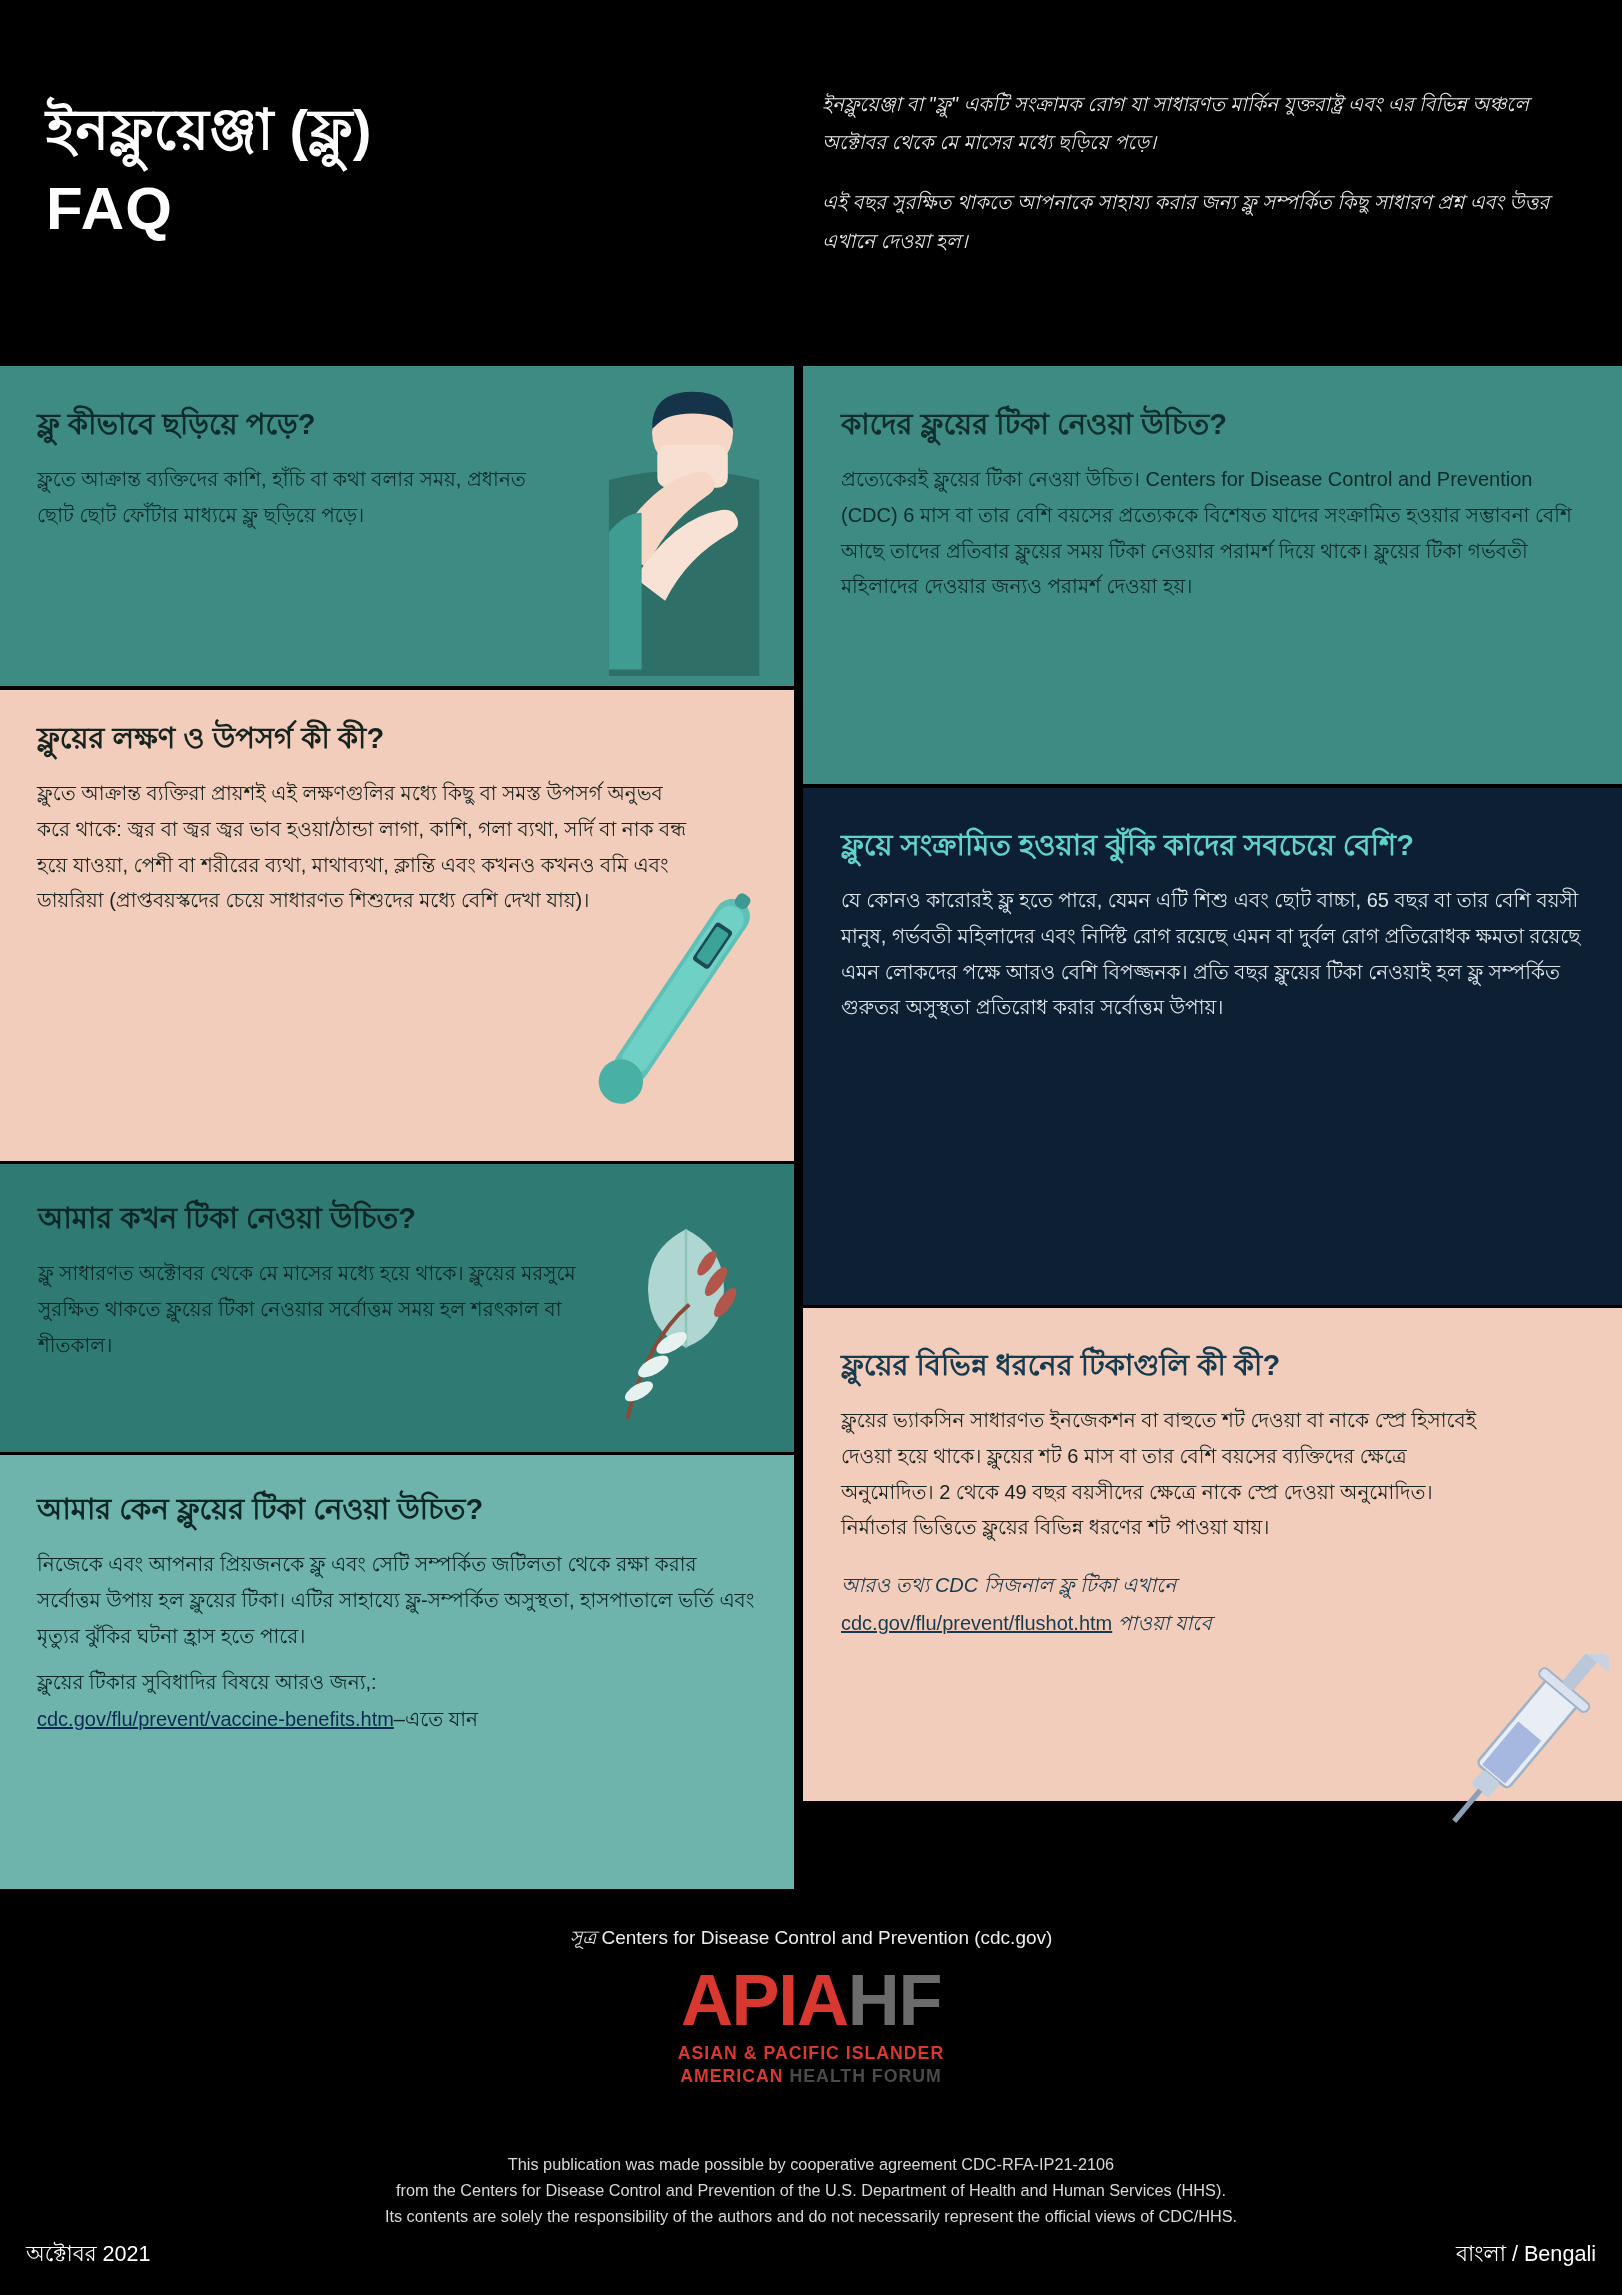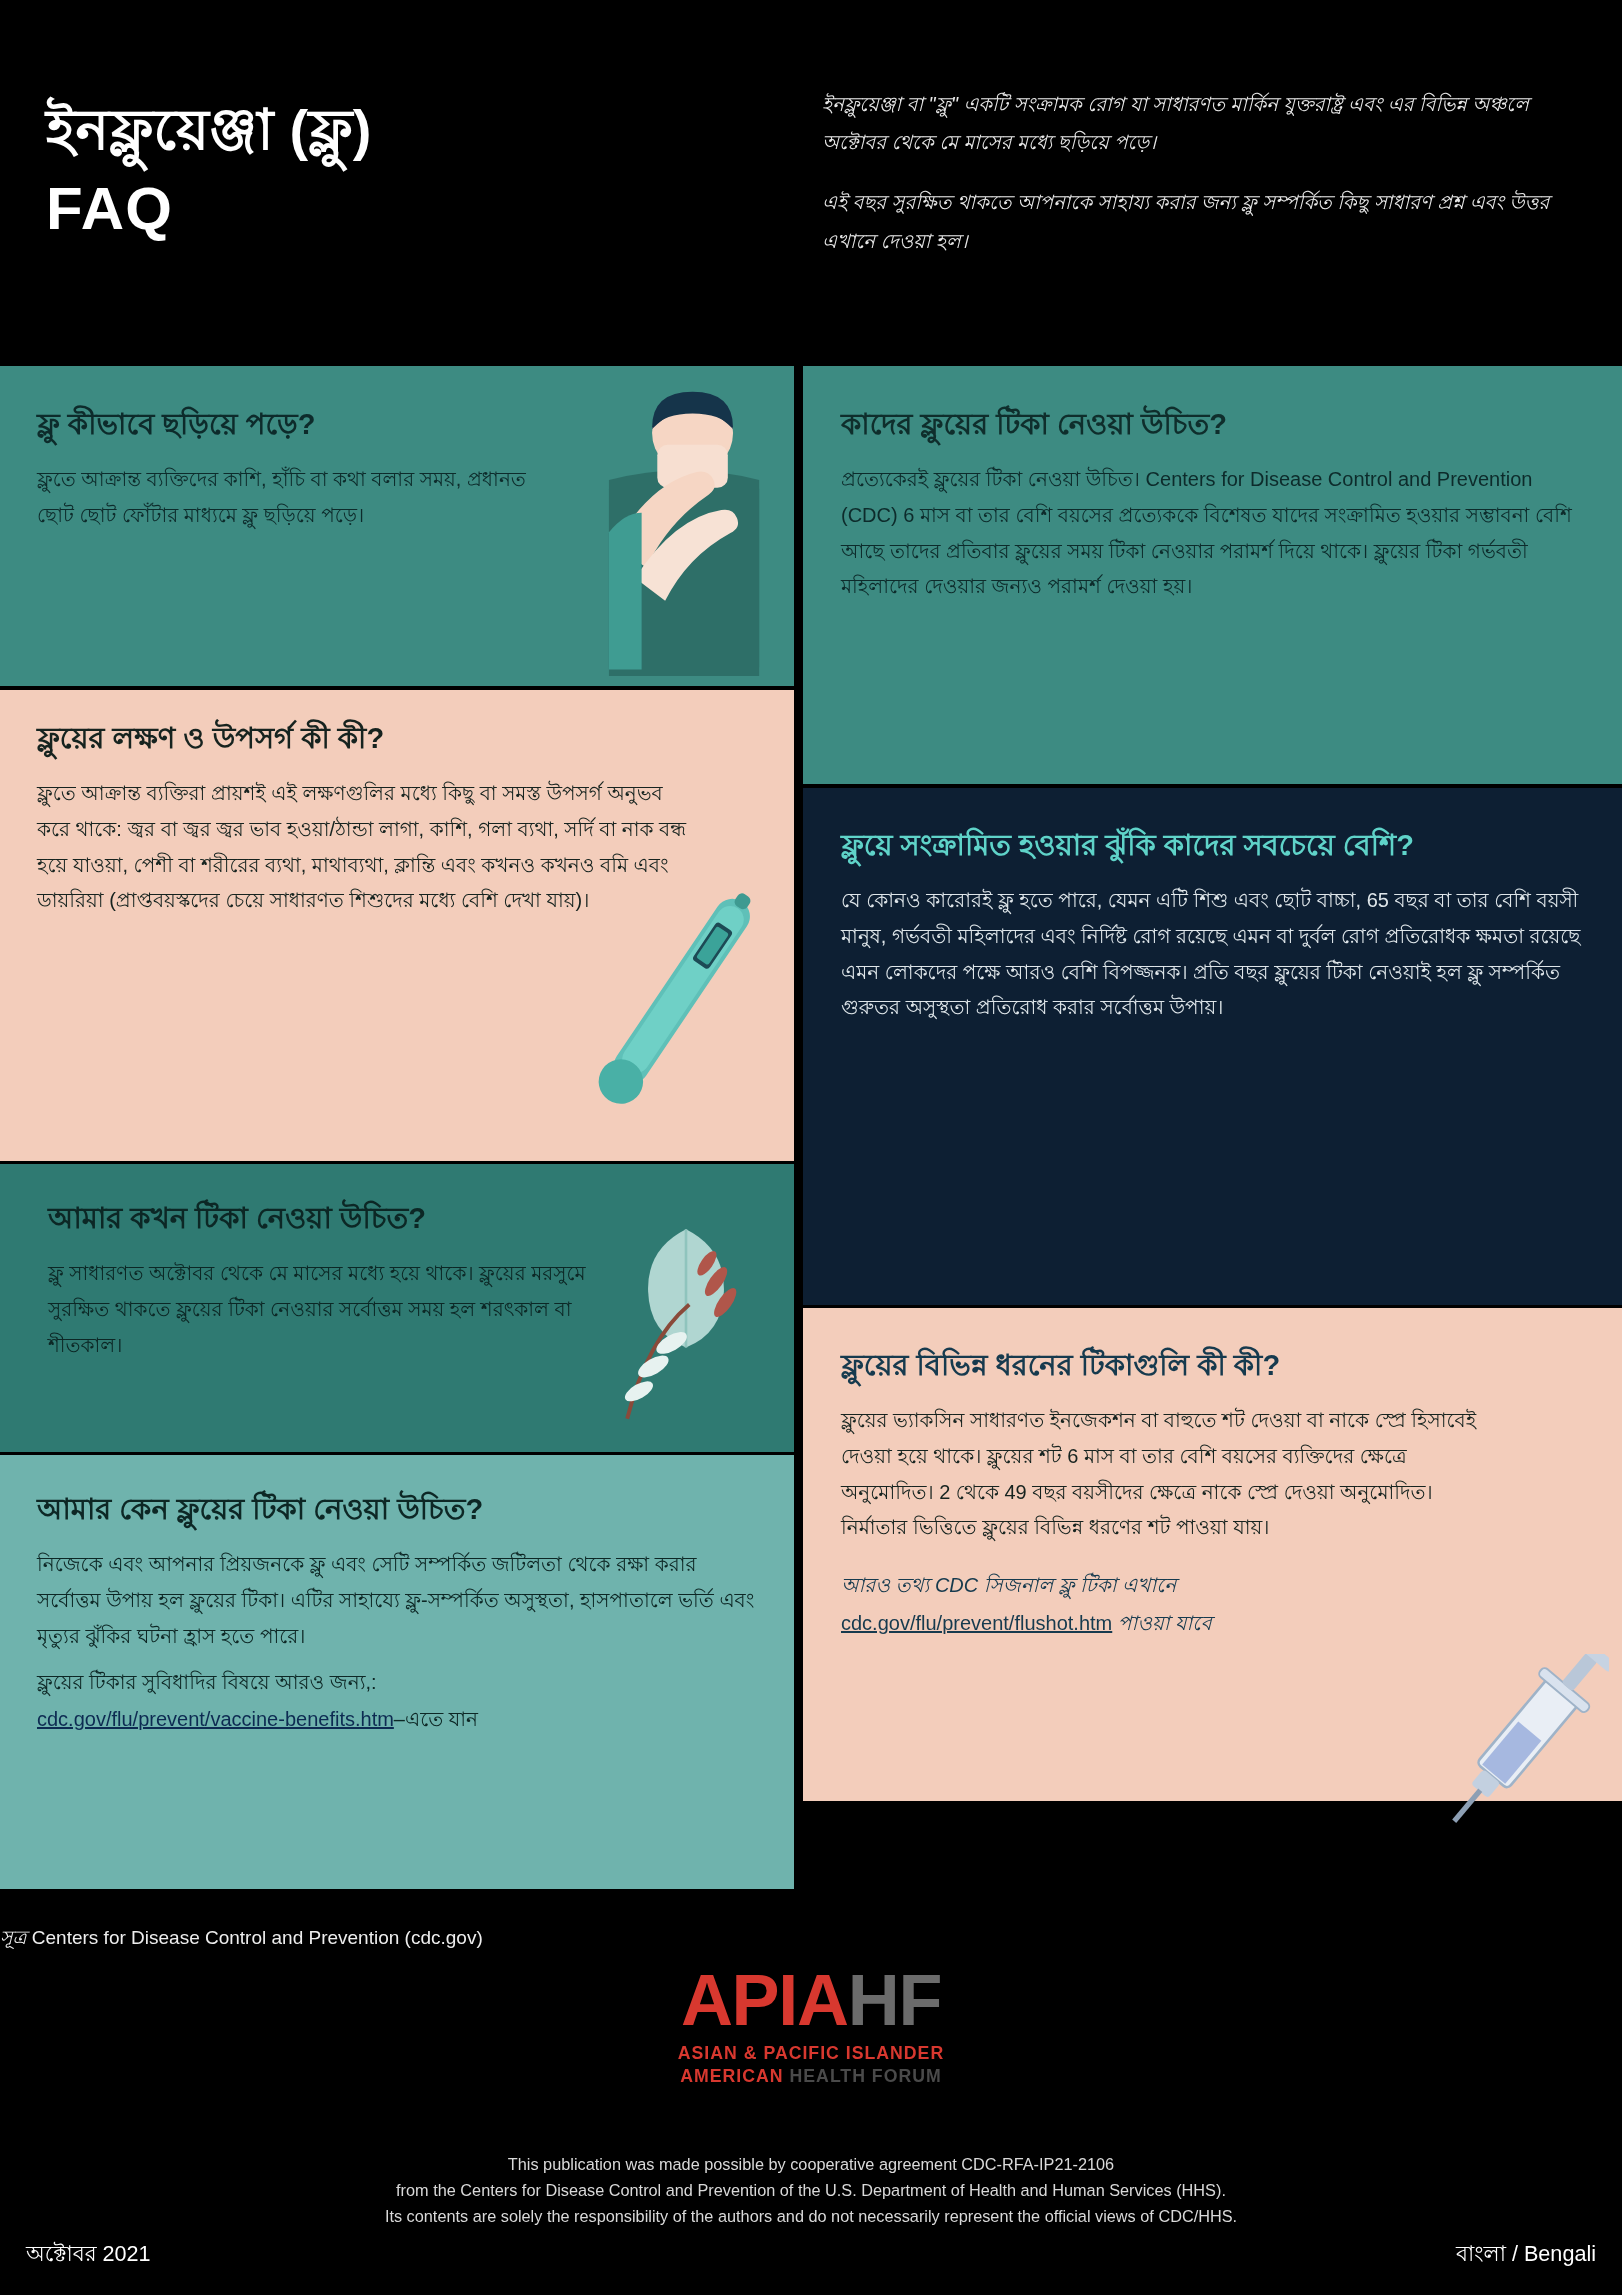--- a/index.html
+++ b/index.html
@@ -63,21 +63,21 @@
   }
   .panel p {
     font-size: 20px;
     line-height: 1.78;
   }
   .panel p + p { margin-top: 15.7px; }
 
   
   #p-spread   { left: 0px;   top: 366px;  width: 794px; height: 320px;  background: #3d8b82; color: #0d2b2b; padding: 39px 37px; }
   #p-symptoms { left: 0px;   top: 690px; width: 794px; height: 471px;  background: #f3cdbb; color: #16231f; padding: 29px 37px; }
-  #p-when     { left: 0px;   top: 1164px; width: 794px; height: 288px;  background: #2f7a72; color: #0c2725; padding: 35px 48px; }
+  #p-when     { left: 0px;   top: 1164px; width: 794px; height: 288px;  background: #2f7a72; color: #0c2725; padding: 35px 38px; }
   #p-why      { left: 0px;   top: 1455px; width: 794px; height: 440px;  background: #6fb3ad; color: #0d2725; padding: 35px 37px; }
 
   
   #p-who      { left: 803px; top: 366px;  width: 819px; height: 418px;  background: #3d8b82; color: #0d2b2b; padding: 39px 38px; }
   #p-risk     { left: 803px; top: 788px; width: 819px; height: 517px;  background: #0d1f33; color: #e9eef2; padding: 38px 38px; }
   #p-types    { left: 803px; top: 1308px; width: 819px; height: 493px;  background: #f3cdbb; color: #16231f; padding: 38px 38px; }
 
   #p-who h2   { color: #0f2e2c; }
   #p-risk h2  { color: #5fd3c9; }
   #p-risk p   { color: #dfe6ea; }
@@ -102,21 +102,21 @@
     position: absolute;
     left: 0; top: 1889px;
     width: 1622px; height: 406px;
     background: #000000;
     color: #ffffff;
   }
   .source {
     position: absolute;
     left: 0; top: 34px;
     width: 1622px;
-    text-align: left;
+    text-align: center;
     font-size: 19px;
     color: #eeeeee;
   }
   .source .bn { font-style: italic; }
 
   .logo-wrap {
     position: absolute;
     left: 50%;
     transform: translateX(-50%);
     top: 75px;

